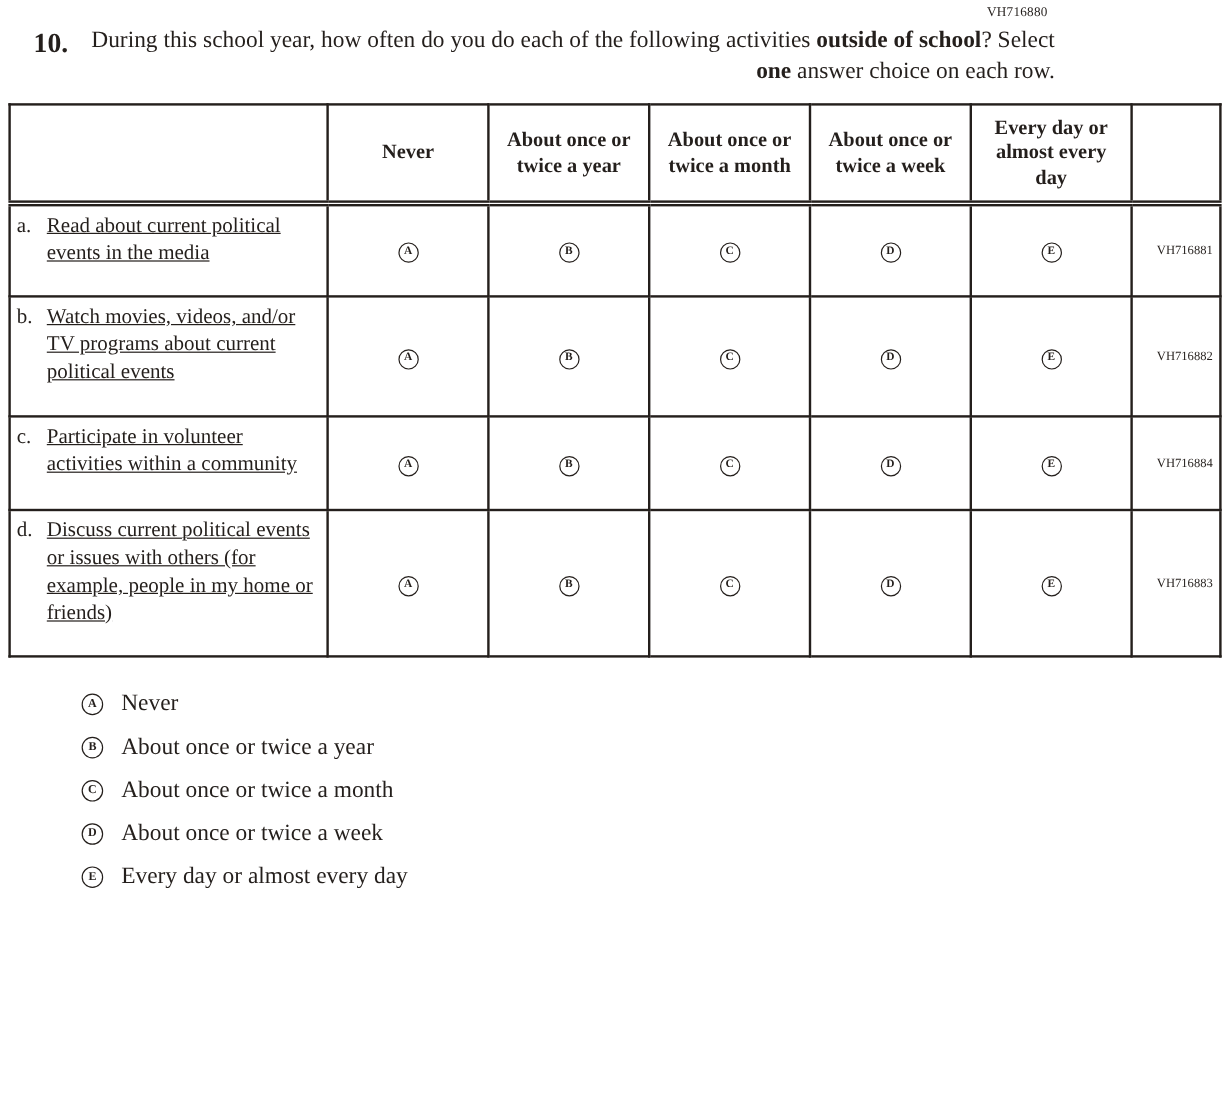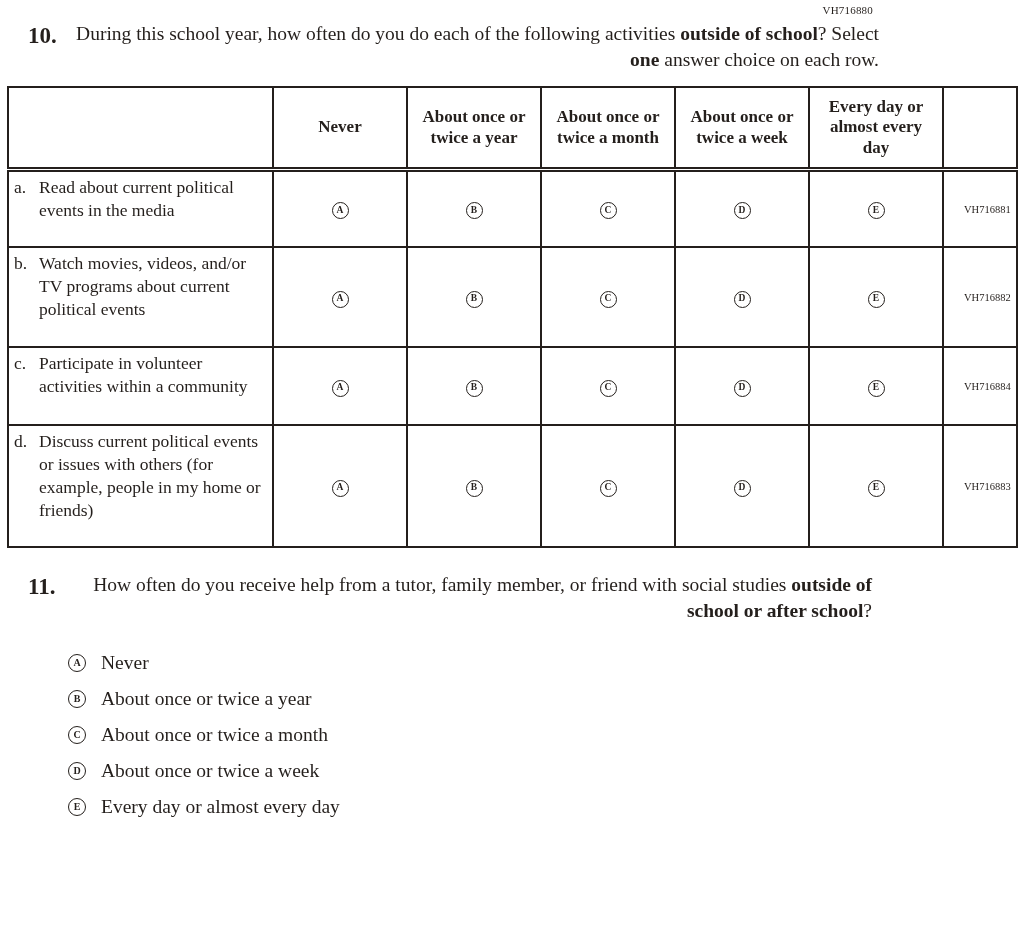--- a/index.html
+++ b/index.html
@@ -43,21 +43,21 @@
     border-bottom: 5px double #241f1c;
   }
   .answers td.item {
     vertical-align: top;
     padding: 4px 6px 8px 5px;
     font-size: 17.5px;
     line-height: 1.3;
   }
   .item-inner { display: flex; }
   .item-letter { width: 25px; flex: none; }
-  .item-text { flex: 1; }
+  .item-text { flex: 1; text-decoration: underline; }
   .answers td.opt { text-align: center; }
   .answers td.codecell {
     text-align: center;
     font-size: 10.5px;
     padding: 0 20px;
   }
 
   .bubble {
     display: inline-flex;
     align-items: center;
@@ -168,24 +168,20 @@
           <td class="opt"><span class="bubble">D</span></td>
           <td class="opt"><span class="bubble">E</span></td>
           <td class="codecell">VH716883</td>
         </tr>
       </tbody>
     </table>
   </section>
 
 
   <section class="q11-block">
-    <div class="q-head">
-      <span class="q-num">11.</span>
-      <p class="q-text q11-text"><span>How often do you receive help from a tutor, family member, or friend with social studies </span><b>outside of school or after school</b><span>?</span></p>
-    </div>
 
     <ul class="optlist">
       <li>
         <span class="bubble">A</span>
         <span class="opt-label">Never</span>
       </li>
       <li>
         <span class="bubble">B</span>
         <span class="opt-label">About once or twice a year</span>
       </li>

